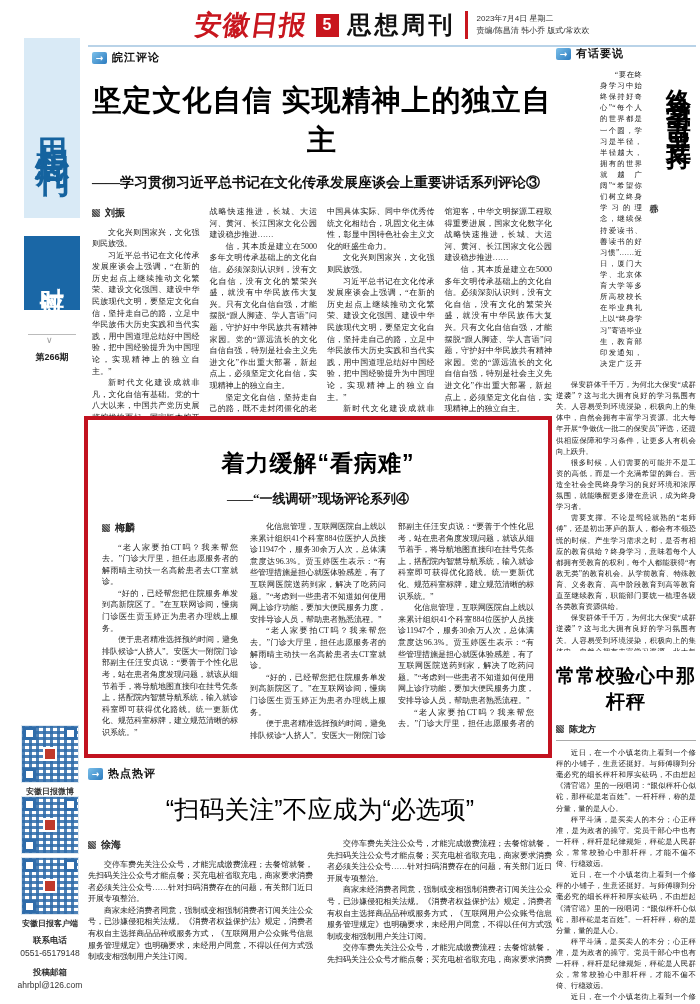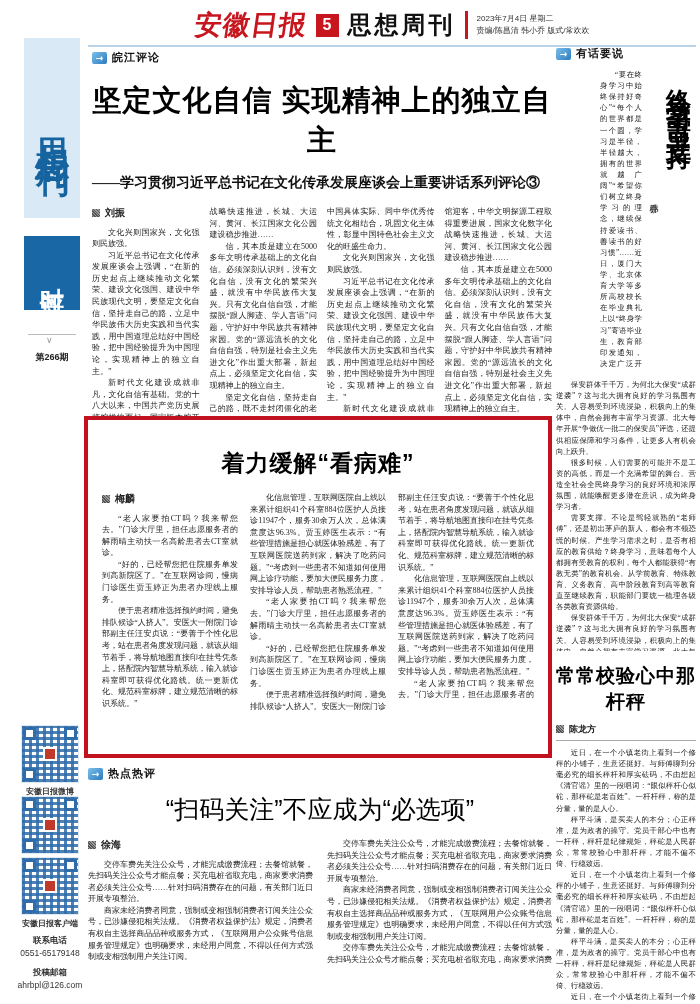--- a/index.html
+++ b/index.html
@@ -205,20 +205,21 @@
         <p>文化兴则国家兴，文化强则民族强。</p>
         <p>习近平总书记在文化传承发展座谈会上强调，“在新的历史起点上继续推动文化繁荣、建设文化强国、建设中华民族现代文明，要坚定文化自信，坚持走自己的路，立足中华民族伟大历史实践和当代实践，用中国道理总结好中国经验，把中国经验提升为中国理论，实现精神上的独立自主。”</p>
         <p>新时代文化建设成就非凡，文化自信有基础。党的十八大以来，中国共产党历史展览馆拔地而起，国家版本馆开馆迎客，中华文明探源工程取得重要进展，国家文化数字化战略快速推进，长城、大运河、黄河、长江国家文化公园建设稳步推进……</p>
         <p>信，其本质是建立在5000多年文明传承基础上的文化自信。必须深刻认识到，没有文化自信，没有文化的繁荣兴盛，就没有中华民族伟大复兴。只有文化自信自强，才能摆脱“跟人脚迹、学人言语”问题，守护好中华民族共有精神家园。党的“源远流长的文化自信自强，特别是社会主义先进文化”作出重大部署，新起点上，必须坚定文化自信，实现精神上的独立自主。</p>
         <p>坚定文化自信，坚持走自己的路，既不走封闭僵化的老路，也不走改旗易帜的邪路。文化自信来自我们的文化主体性，把马克思主义基本原理同中国具体实际、同中华优秀传统文化相结合，巩固文化主体性，彰显中国特色社会主义文化的旺盛生命力。</p>
       </div>
   </div>
 
   <div class="boxed">
     <div class="boxed-title">着力缓解“看病难”</div>
+    <div class="boxed-sub">——“一线调研”现场评论系列④</div>
     <div class="boxed-body body-cols">
       <div class="byline">
         <span class="bysq"></span><span>梅麟</span>
       </div>
     <p>“老人家要拍CT吗？我来帮您去。”门诊大厅里，担任志愿服务者的解雨晴主动扶一名高龄患者去CT室就诊。</p>
         <p>“好的，已经帮您把住院服务单发到高新院区了。”在互联网诊间，慢病门诊医生贾玉婷正为患者办理线上服务。</p>
         <p>便于患者精准选择预约时间，避免排队候诊“人挤人”。安医大一附院门诊部副主任汪安贞说：“要善于个性化思考，站在患者角度发现问题，就该从细节着手，将导航地图直接印在挂号凭条上，搭配院内智慧导航系统，输入就诊科室即可获得优化路线。统一更新优化、规范科室标牌，建立规范清晰的标识系统。”</p>
         <p>化信息管理，互联网医院自上线以来累计组织41个科室884位医护人员接诊11947个，服务30余万人次，总体满意度达96.3%。贾玉婷医生表示：“有些管理措施是担心就医体验感差，有了互联网医院送药到家，解决了吃药问题。”“考虑到一些患者不知道如何使用网上诊疗功能，要加大便民服务力度，安排导诊人员，帮助患者熟悉流程。”</p>
         <p>“老人家要拍CT吗？我来帮您去。”门诊大厅里，担任志愿服务者的解雨晴主动扶一名高龄患者去CT室就诊。</p>
         <p>“好的，已经帮您把住院服务单发到高新院区了。”在互联网诊间，慢病门诊医生贾玉婷正为患者办理线上服务。</p>

